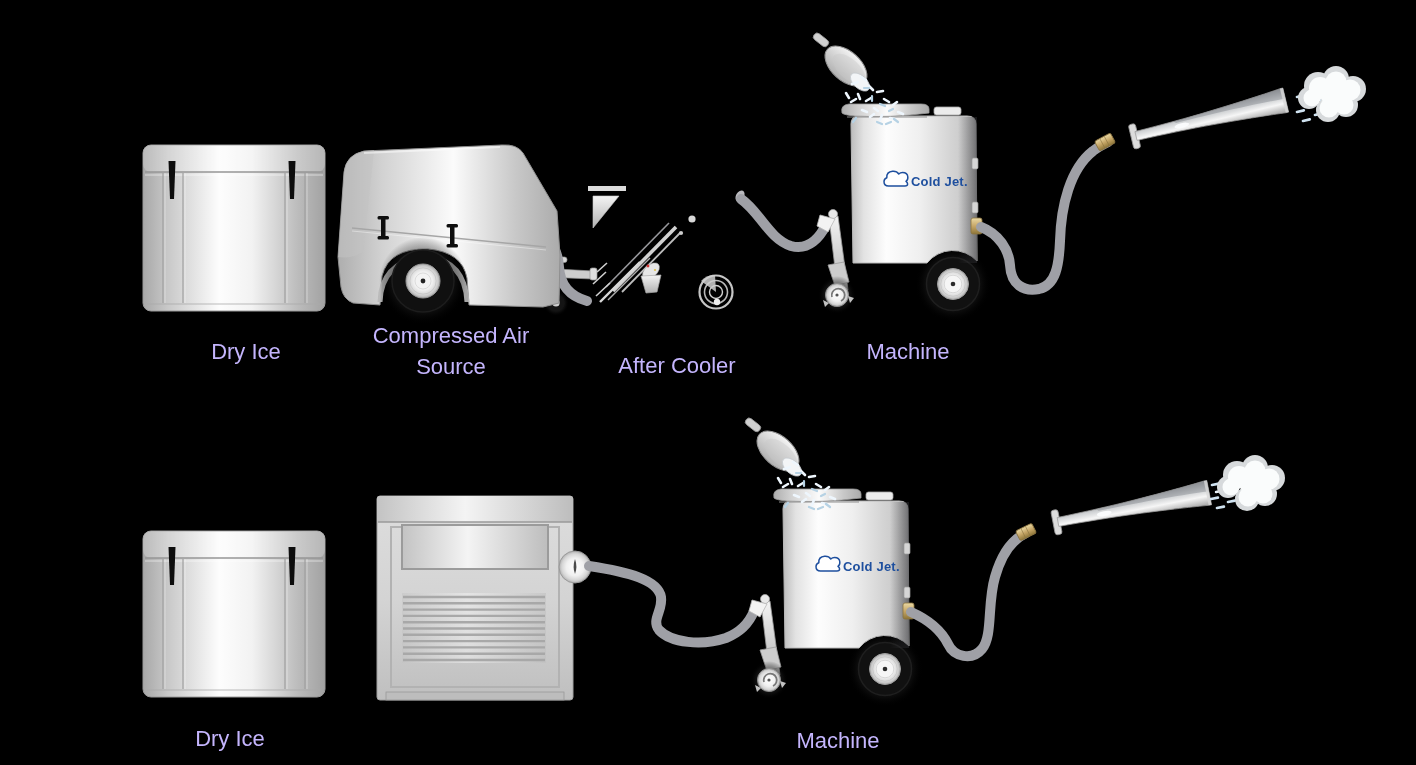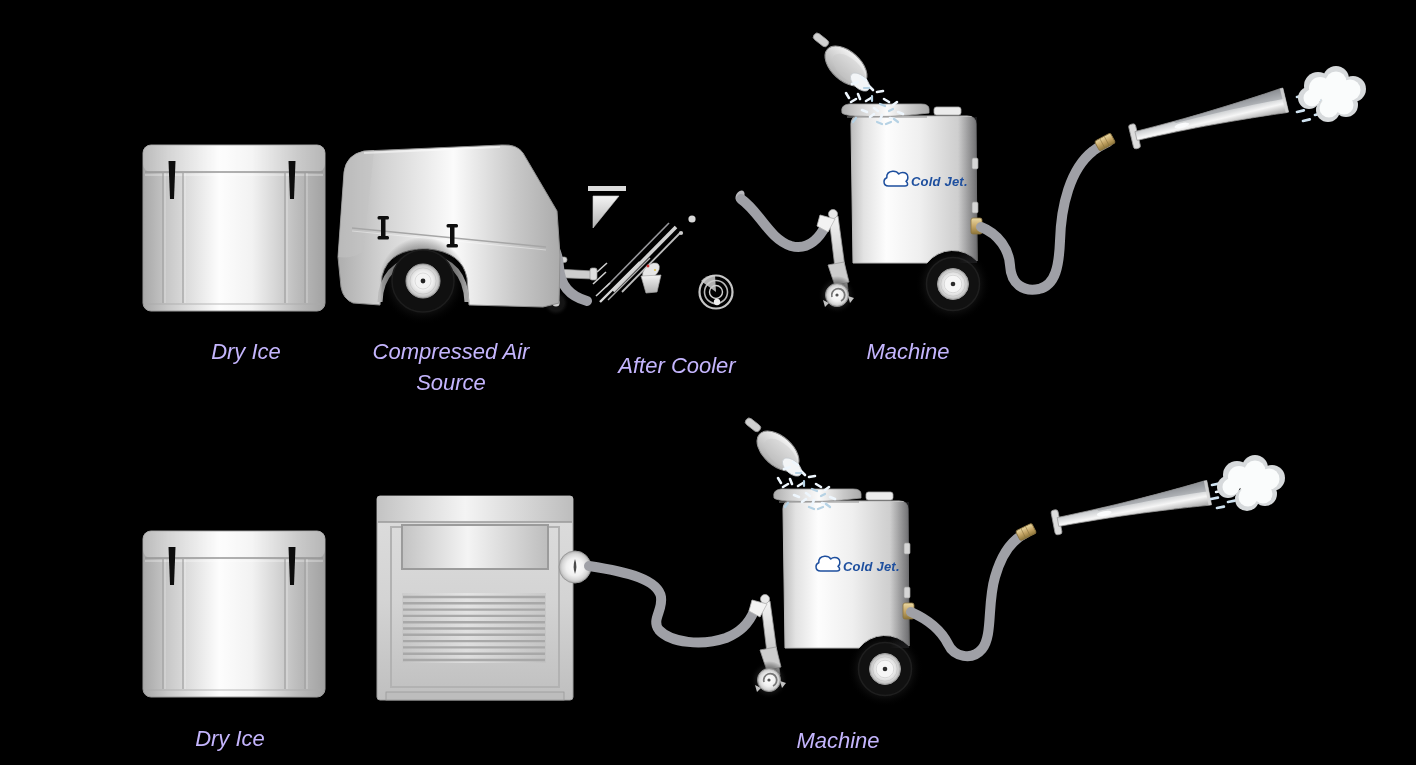--- a/index.html
+++ b/index.html
@@ -1,17 +1,17 @@
 <!DOCTYPE html>
 <html><head>
 <meta charset="utf-8">
 <style>
   html,body{margin:0;padding:0;background:#000;}
   .stage{position:relative;width:1416px;height:765px;background:#000;overflow:hidden;
-         font-family:"Liberation Sans",sans-serif;font-style:italic;}
+         font-family:"Liberation Sans",sans-serif;}
   .stage svg{position:absolute;left:0;top:0;}
   .lbl{position:absolute;transform:translateX(-50%);color:#c4b5fd;font-size:22px;
        line-height:31px;text-align:center;white-space:nowrap;}
   .lbl.wrap{white-space:normal;width:200px;}
   .logo{font-family:"Liberation Sans",sans-serif;font-weight:700;font-size:13px;
         fill:#1e4f9e;letter-spacing:.2px;}
 </style>
 </head>
 <body>
 
@@ -282,18 +282,18 @@
   <use href="#brassFit" transform="translate(1026,532) rotate(-26)"></use>
   <use href="#nozzleG" transform="translate(1058,522) rotate(-11)"></use>
   <g>
     <path d="M1211,499l6.9,-1.3 M1222,493l6.9,-1.3 M1233,487l6.9,-1.3 M1217,508l6.9,-1.3 M1228,502l6.9,-1.3 M1239,496l6.9,-1.3 M1212,485l6.9,-1.3 M1223,479l6.9,-1.3 M1234,473l6.9,-1.3 M1245,485l6.9,-1.3 M1253,491l6.9,-1.3 M1250,477l6.9,-1.3" stroke="#cfe2f0" stroke-width="2.7" stroke-linecap="round" fill="none"></path>
     <path d="M1216,492l6.9,-1.3 M1227,486l6.9,-1.3 M1238,505l6.9,-1.3 M1247,499l6.9,-1.3" stroke="#e9f2f8" stroke-width="2.4" stroke-linecap="round" fill="none"></path>
   </g>
   <use href="#cloudG" x="1252" y="486"></use>
 </svg>
 
   <div class="lbl" style="left:246px;top:336px">Dry Ice</div>
-  <div class="lbl wrap" style="left:451px;top:336px">Compressed Air Source</div>
+  <div class="lbl wrap" style="left:451px;top:320px">Compressed Air Source</div>
   <div class="lbl" style="left:677px;top:350px">After Cooler</div>
   <div class="lbl" style="left:908px;top:336px">Machine</div>
   <div class="lbl" style="left:230px;top:723px">Dry Ice</div>
   <div class="lbl" style="left:838px;top:725px">Machine</div>
 </div>
 
 </body></html>

